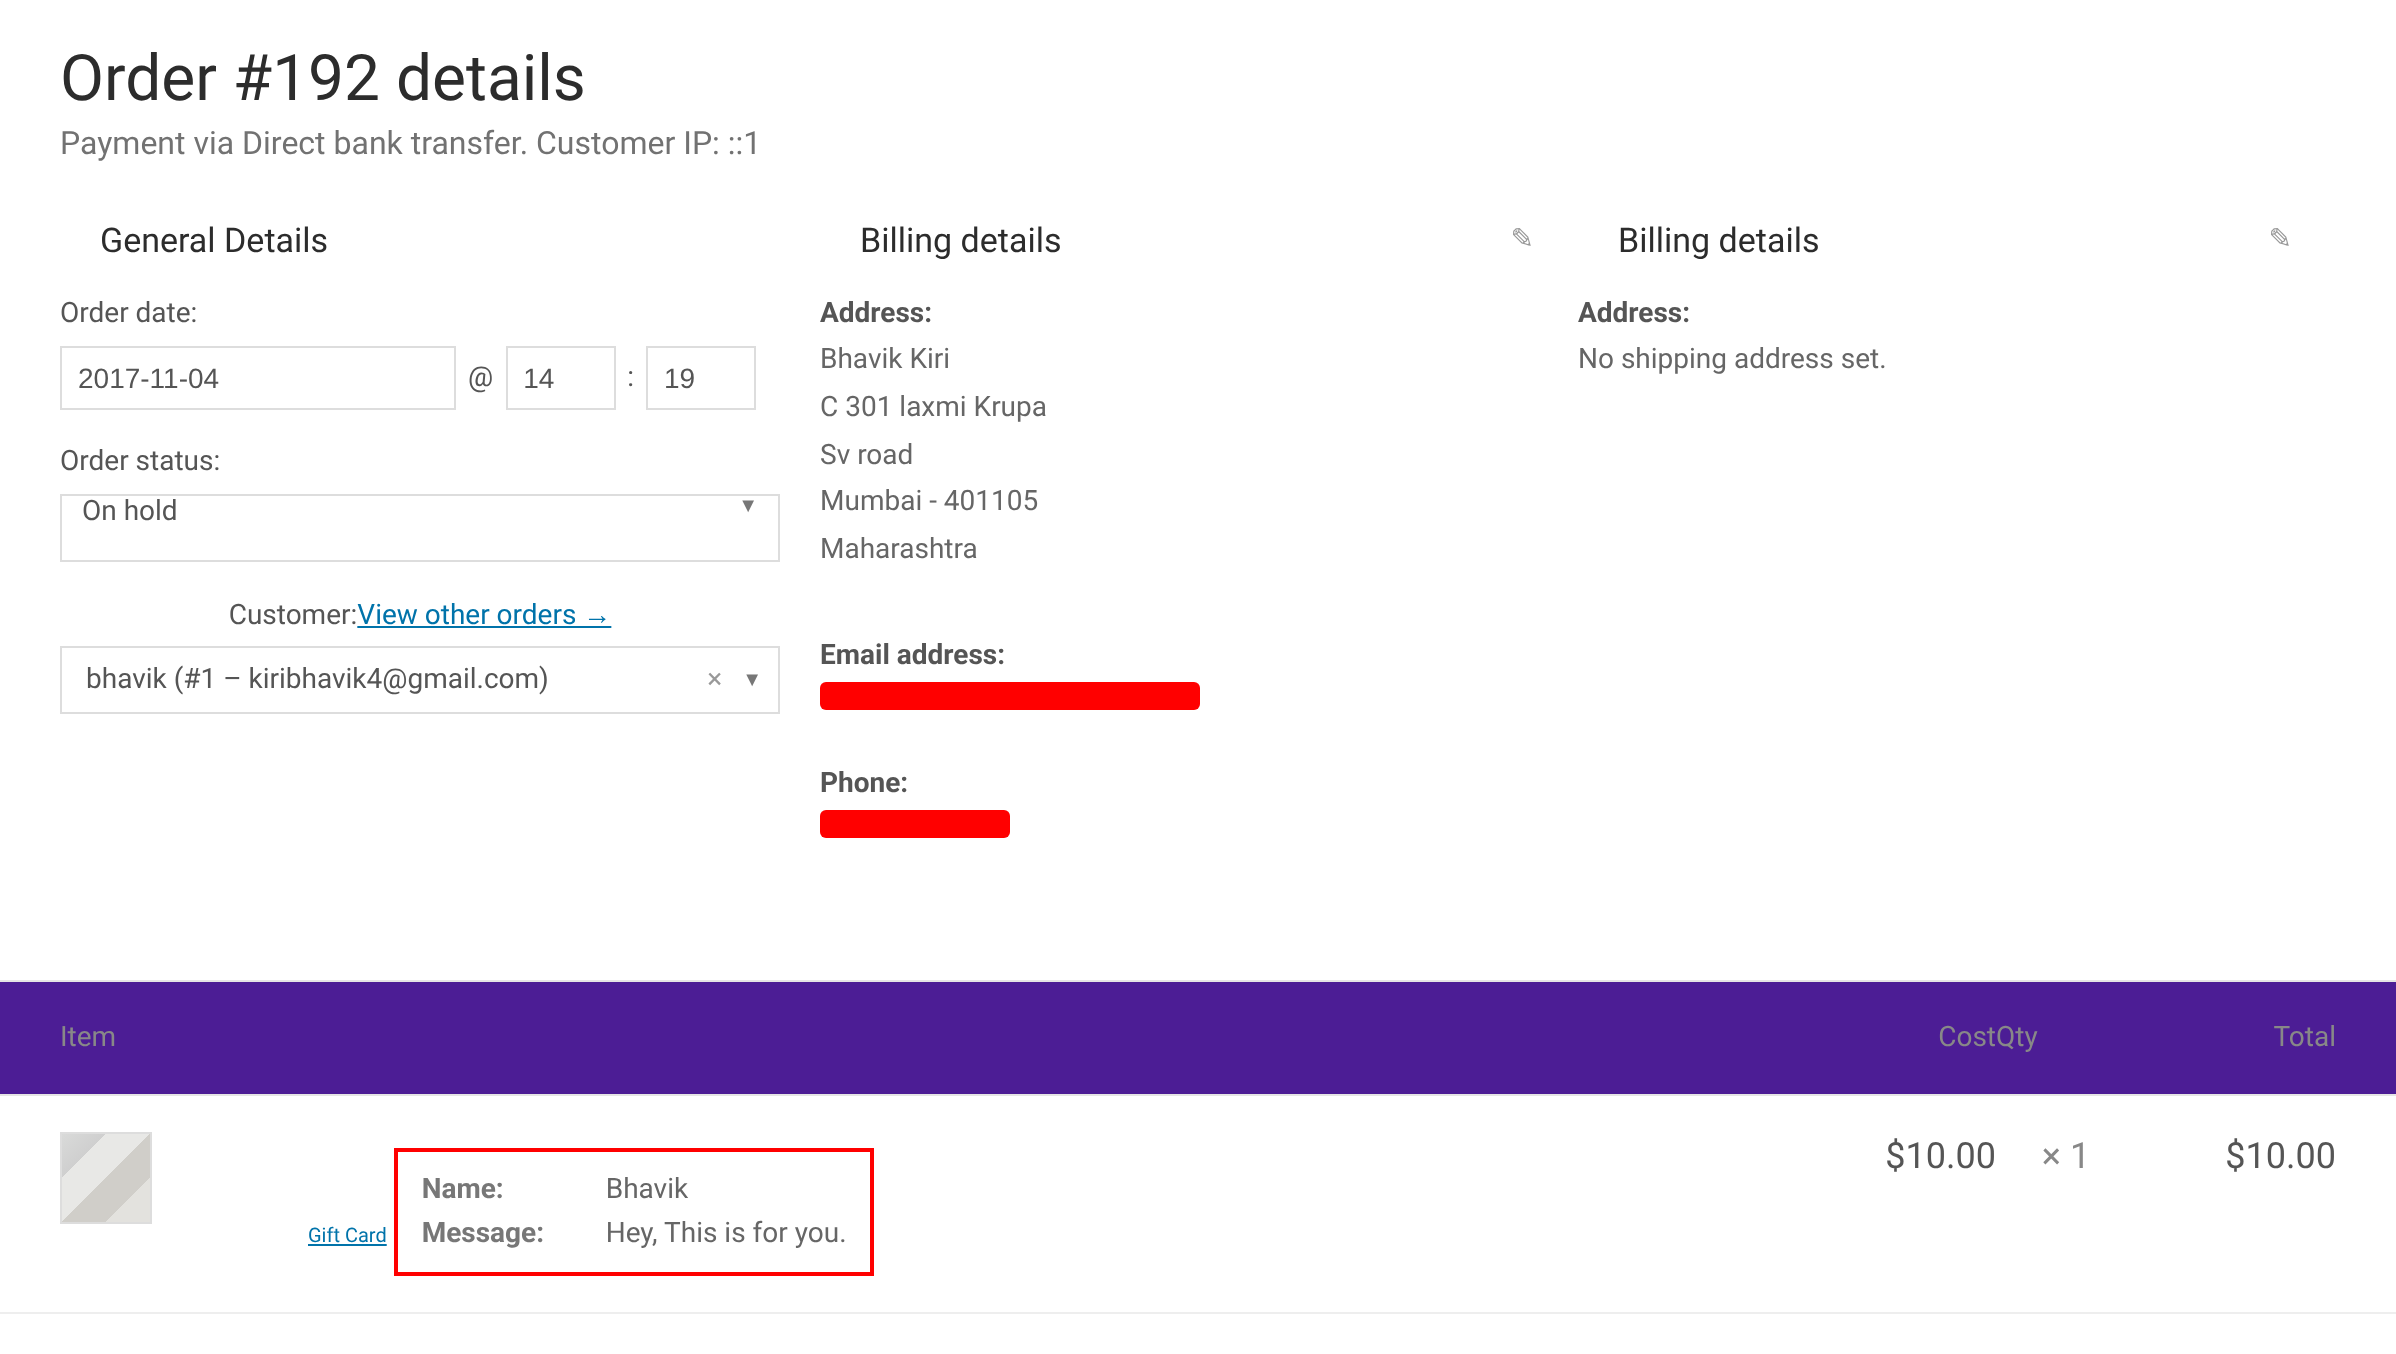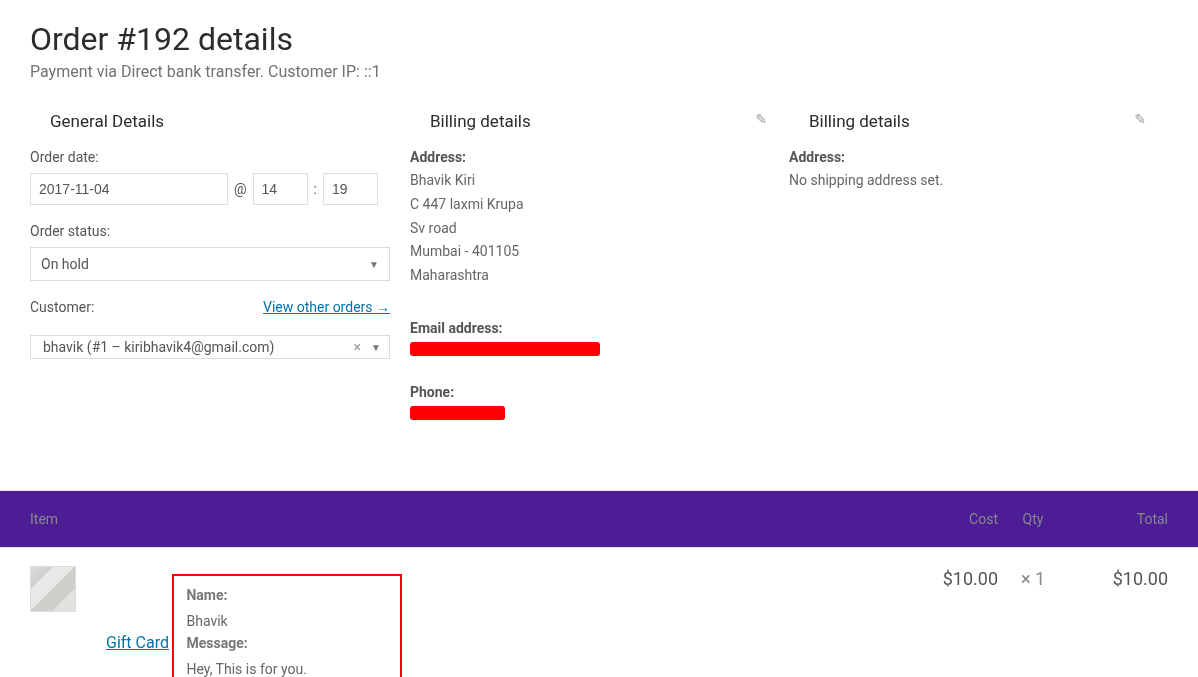--- a/index.html
+++ b/index.html
@@ -65,47 +65,47 @@
       height: 32px;
     }
     .date-input { width: 198px; }
     .time-input { width: 55px; }
     .at-sep, .colon-sep { color: #555; }
     .select-wrap {
       border: 1px solid #ddd;
       background: #fff;
       height: 34px;
       display: flex;
-      align-items: center;
+      align-items: flex-start;
       justify-content: space-between;
       padding: 0 10px;
       margin-bottom: 18px;
       width: 360px;
       cursor: pointer;
       gap: 32px;
     }
     .select-wrap .val { color: #555; }
     .select-wrap .caret { color: #777; font-size: 10px; }
     .customer-row {
       display: flex;
       align-items: center;
-      justify-content: space-between;
+      justify-content: center;
       width: 360px;
-      margin-bottom: 20px;
+      margin-bottom: 7px;
     }
     .view-link {
       color: #0073aa;
       text-decoration: underline;
       font-size: 14px;
       cursor: pointer;
     }
     .customer-select {
       border: 1px solid #ddd;
       background: #fff;
-      height: 24px;
+      height: 34px;
       display: flex;
       align-items: center;
       padding: 0 8px;
       width: 360px;
     }
     .customer-select .val { flex: 1; color: #555; padding-left: 4px; }
     .customer-select .clear { color: #999; margin-right: 10px; cursor: pointer; font-size: 14px; }
     .customer-select .caret { color: #777; font-size: 10px; cursor: pointer; }
     .addr-label {
       font-weight: 700;
@@ -133,56 +133,56 @@
       border-top: 1px solid #e5e5e5;
       border-bottom: 1px solid #e5e5e5;
       display: flex;
       align-items: center;
       padding: 20px 30px;
       color: #888;
       font-size: 14px;
     }
     .col-item { flex: 1; }
     .col-cost { width: 90px; text-align: right; }
-    .col-qty  { width: 70px; text-align: center; }
+    .col-qty  { width: 70px; }
     .col-total{ width: 100px; text-align: right; }
     .item-row {
       display: flex;
       align-items: flex-start;
       padding: 18px 30px;
       border-bottom: 1px solid #eee;
     }
     .thumb {
       width: 46px;
       height: 46px;
       background: linear-gradient(135deg, #d9dad9 0%, #cfcfcf 25%, #e8e8e6 25%, #e8e8e6 50%, #d0cec9 50%, #d0cec9 75%, #e3e2de 75%);
       border: 1px solid #ddd;
       margin-right: 30px;
       flex-shrink: 0;
     }
     .item-main { flex: 1; }
     .item-name {
       color: #0073aa;
       text-decoration: underline;
-      font-size: 16px;
-      cursor: pointer;
+      font-size: 10px;
+      cursor: pointer;
+      margin-left: 48px;
     }
     .meta-box {
       border: 2px solid #ff0000;
       padding: 8px 12px;
       margin-top: 8px;
       display: inline-block;
       min-width: 230px;
     }
     .meta-row {
       display: flex;
-      gap: 10px;
+      gap: 22px;
       padding: 3px 0;
       font-size: 14px;
-      flex-direction: column;
     }
     .meta-key { font-weight: 700; color: #777; width: 70px; }
     .meta-val { color: #666; }
     .item-vals {
       display: flex;
       align-items: flex-start;
       color: #555;
       font-size: 18px;
       padding-top: 2px;
     }
@@ -228,21 +228,21 @@
       </div>
     </div>
 
     <div class="col">
       <span class="edit-icon">✎</span>
       <div class="col-heading">Billing details</div>
 
       <div class="addr-label">Address:</div>
       <div class="addr-body">
         <div>Bhavik Kiri</div>
-        <div>C 447 laxmi Krupa</div>
+        <div>C 301 laxmi Krupa</div>
         <div>Sv road</div>
         <div>Mumbai - 401105</div>
         <div>Maharashtra</div>
       </div>
 
       <div class="addr-label">Email address:</div>
       <div class="addr-body" style="margin-bottom:20px;">
         <span class="redacted red-email"></span>
       </div>
 

